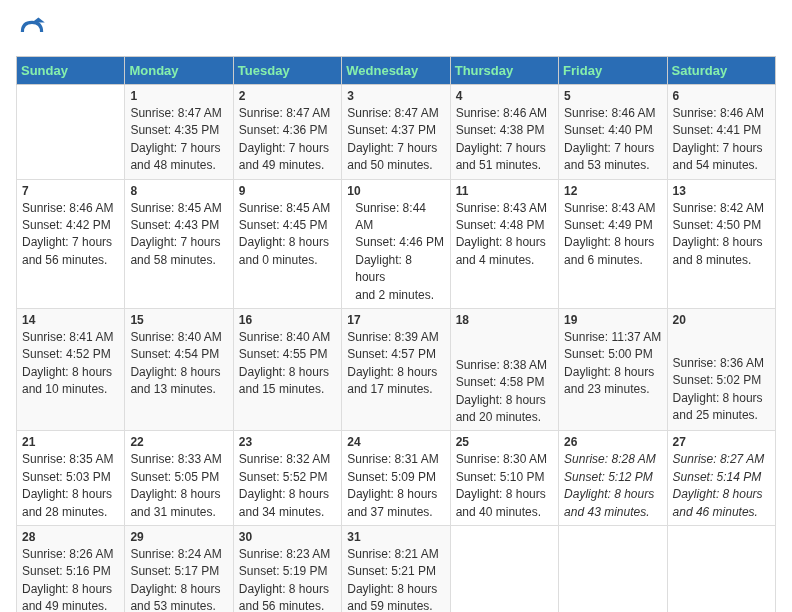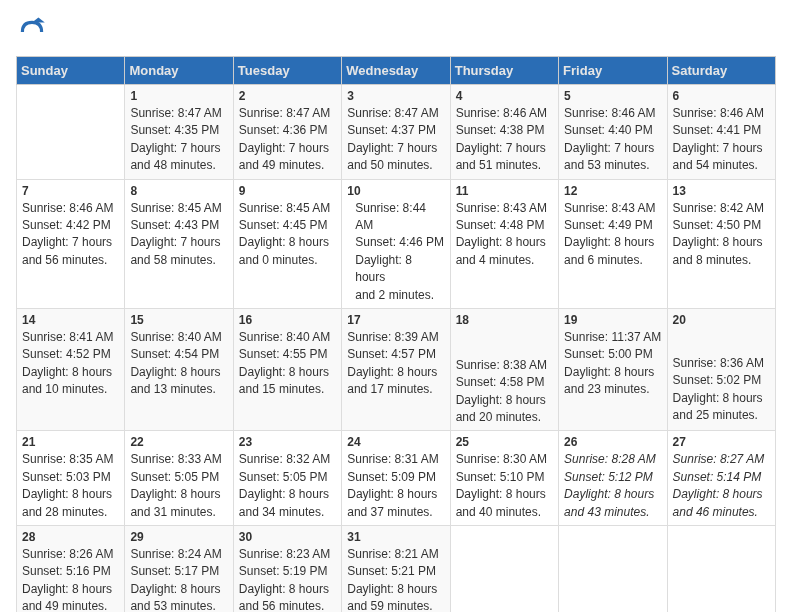--- a/index.html
+++ b/index.html
@@ -44,21 +44,21 @@
       font-size: 16px;
       color: #555;
     }
     table {
       width: 100%;
       border-collapse: collapse;
       table-layout: fixed;
     }
     thead tr th {
       background: #2a6db5;
-      color: #e5e5e5;
+      color: #86efac;
       font-size: 13px;
       font-weight: bold;
       padding: 6px 4px;
       text-align: left;
       border: 1px solid #ccc;
     }
     tbody tr td {
       vertical-align: top;
       border: 1px solid #ddd;
       padding: 4px 5px;
@@ -276,21 +276,21 @@
         <td>
           <span class="day-num">22</span>
           <div class="cell-info" style="white-space: pre-line;">Sunrise: 8:33 AM
 Sunset: 5:05 PM
 Daylight: 8 hours
 and 31 minutes.</div>
         </td>
         <td>
           <span class="day-num">23</span>
           <div class="cell-info" style="white-space: pre-line;">Sunrise: 8:32 AM
-Sunset: 5:05 PM
+Sunset: 5:52 PM
 Daylight: 8 hours
 and 34 minutes.</div>
         </td>
         <td>
           <span class="day-num">24</span>
           <div class="cell-info" style="white-space: pre-line;">Sunrise: 8:31 AM
 Sunset: 5:09 PM
 Daylight: 8 hours
 and 37 minutes.</div>
         </td>

